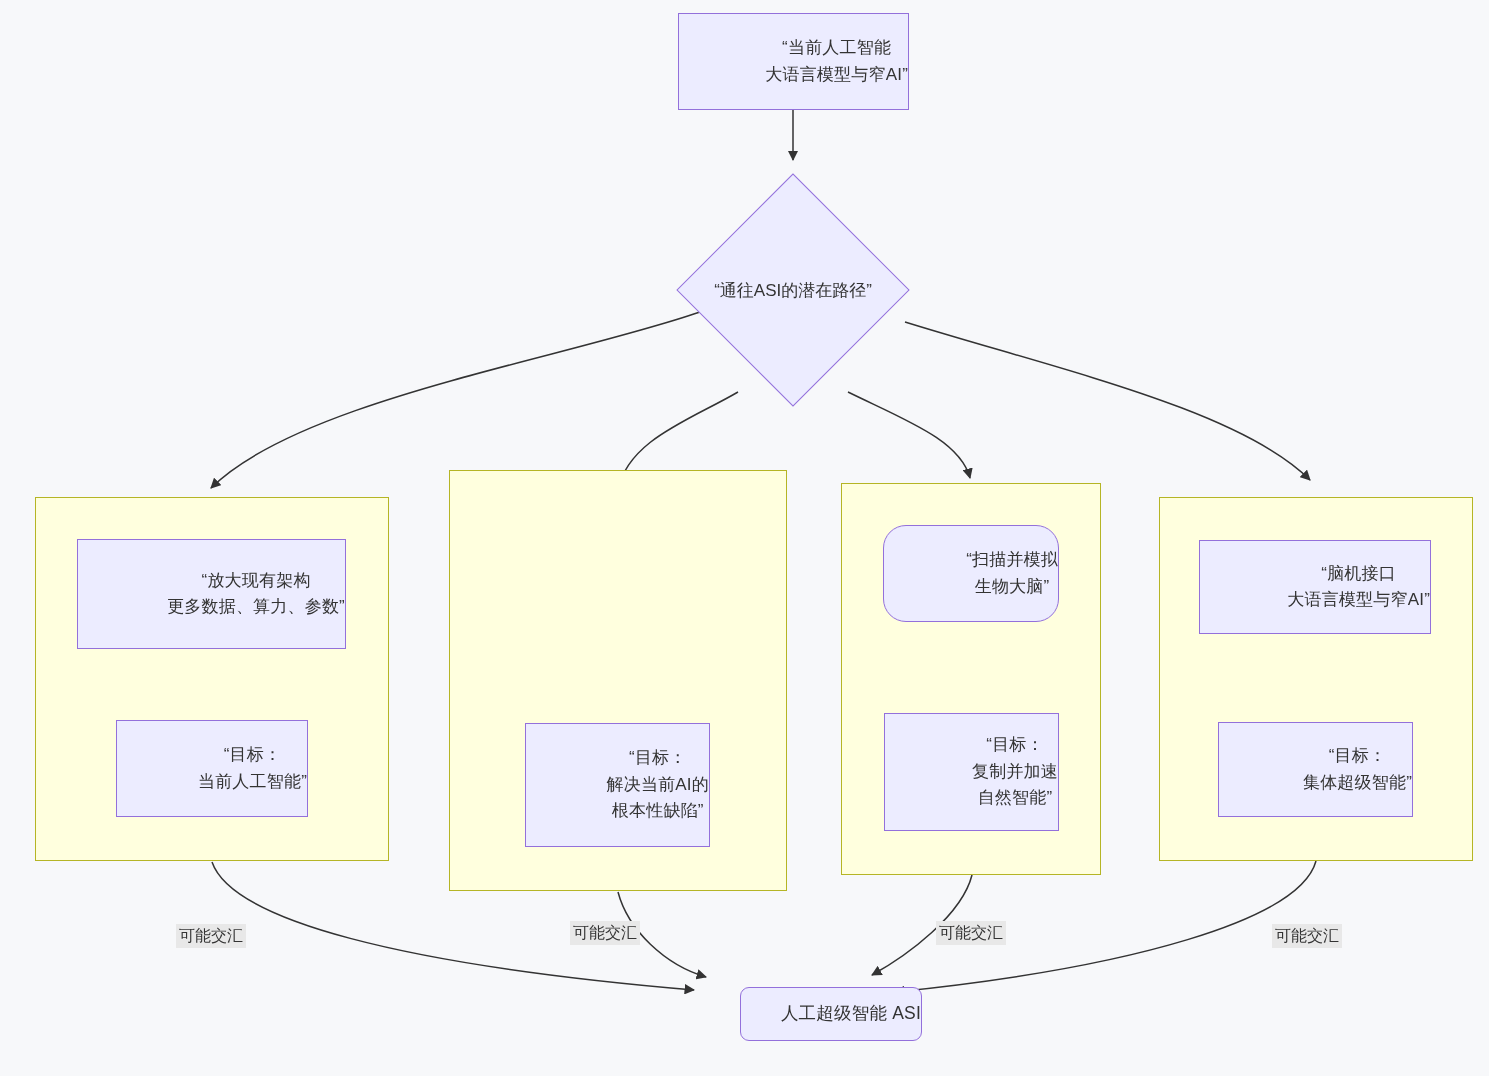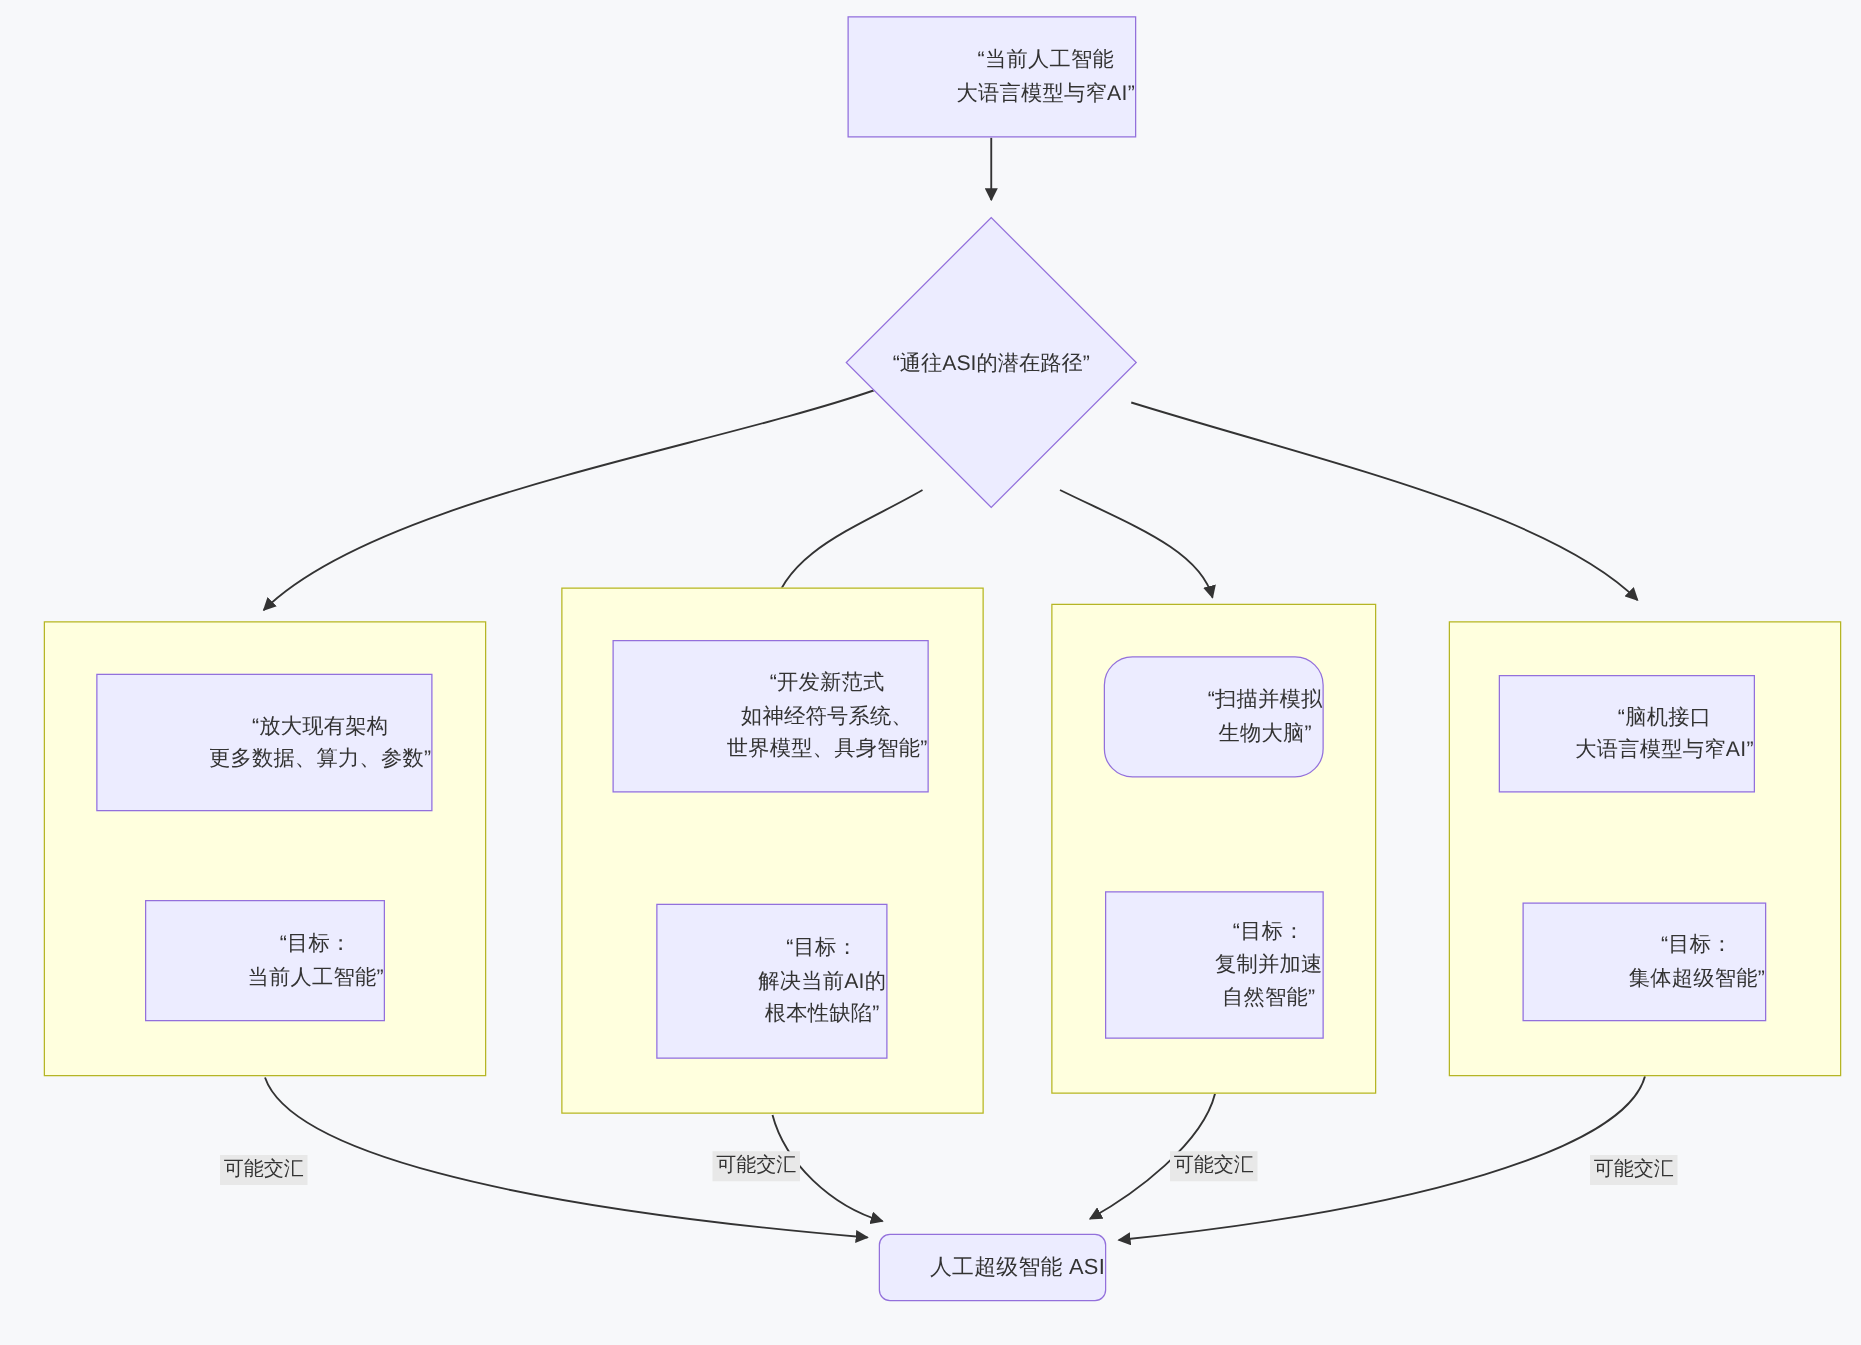--- a/index.html
+++ b/index.html
@@ -42,20 +42,21 @@
     align-items: center;
     justify-content: flex-end;
     text-align: center;
     color: #333333;
     font-size: 17px;
     line-height: 1.55;
     letter-spacing: 0.2px;
   }
   .node.rounded {
     border-radius: 9px;
+    margin-left: 37px;
   }
   .diamond-wrap {
     position: absolute;
     display: flex;
     align-items: center;
     justify-content: center;
   }
   .diamond-shape {
     position: absolute;
     left: 50%;
@@ -136,27 +137,20 @@
     </div>
   </div>
   <div class="node" style="left:116px; top:720px; width:192px; height:97px;">
     <div>
       <span class="nline">“目标：</span>
       <span class="nline">当前人工智能”</span>
     </div>
   </div>
 
   <div class="subgraph" style="left:449px; top:470px; width:338px; height:421px;"></div>
-  <div class="node" style="left:490px; top:512px; width:253px; height:122px;">
-    <div>
-      <span class="nline">“开发新范式</span>
-      <span class="nline">如神经符号系统、</span>
-      <span class="nline">世界模型、具身智能”</span>
-    </div>
-  </div>
   <div class="node" style="left:525px; top:723px; width:185px; height:124px;">
     <div>
       <span class="nline">“目标：</span>
       <span class="nline">解决当前AI的</span>
       <span class="nline">根本性缺陷”</span>
     </div>
   </div>
 
   <div class="subgraph" style="left:841px; top:483px; width:260px; height:392px;"></div>
   <div class="node" style="left:883px; top:525px; width:176px; height:97px;border-radius:23px;">
@@ -167,21 +161,21 @@
   </div>
   <div class="node" style="left:884px; top:713px; width:175px; height:118px;">
     <div>
       <span class="nline">“目标：</span>
       <span class="nline">复制并加速</span>
       <span class="nline">自然智能”</span>
     </div>
   </div>
 
   <div class="subgraph" style="left:1159px; top:497px; width:314px; height:364px;"></div>
-  <div class="node" style="left:1199px; top:540px; width:205px; height:94px;">
+  <div class="node" style="left:1199px; top:540px; width:232px; height:94px;">
     <div>
       <span class="nline">“脑机接口</span>
       <span class="nline">大语言模型与窄AI”</span>
     </div>
   </div>
   <div class="node" style="left:1218px; top:722px; width:195px; height:95px;">
     <div>
       <span class="nline">“目标：</span>
       <span class="nline">集体超级智能”</span>
     </div>

